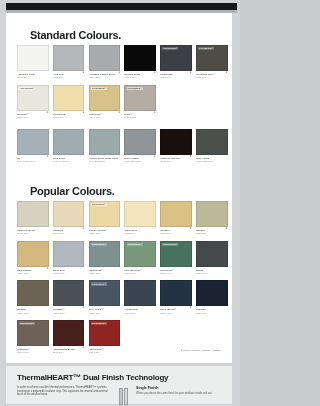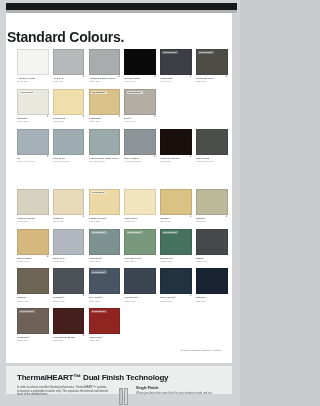--- a/index.html
+++ b/index.html
@@ -12,28 +12,28 @@
   #page { position: relative; width: 240px; height: 406px; background: #d2d3d5; }
 
   .topbar { position: absolute; left: 6px; top: 3px; width: 231px; height: 7px; background: #16181a; }
   .topbar-shadow { position: absolute; left: 6px; top: 10px; width: 231px; height: 3px; background: #8e9092; opacity: .5; }
 
   .card {
     position: absolute; left: 6px; top: 13px; width: 226px; height: 350px;
     background: #ffffff;
   }
   .footer-card {
-    position: absolute; left: 6px; top: 366px; width: 226px; height: 28px;
+    position: absolute; left: 6px; top: 366px; width: 226px; height: 38px;
     background: #eceded;
   }
 
   .section { position: absolute; left: 0; width: 226px; }
   .sec-title {
-    font-size: 14px; font-weight: bold; color: #1b1d1f;
-    letter-spacing: -0.25px; padding-left: 1px;
+    font-size: 11px; font-weight: bold; color: #1b1d1f;
+    letter-spacing: -0.25px; padding-left: 24px;
   }
 
   .grid { display: flex; padding: 0 11px; gap: 4.2px; margin-top: 4px; flex-wrap: nowrap; }
   .cell { width: 31.6px; }
   .sw {
     width: 31.6px; height: 26px; position: relative;
     border: 0.5px solid rgba(0,0,0,0.10);
   }
   .sw .badge {
     position: absolute; left: 1.2px; top: 1.2px;
@@ -232,20 +232,21 @@
           <div class="nmrow">
               <div class="nm">Slate Finish</div>
               <div class="star"></div>
             </div>
           <div class="fin">Pearl Matt T 30%</div>
         </div>
       </div>
     </div>
 
     <div class="section" style="top:172px;">
+      <div class="sec-title">Popular Colours.</div>
 
       <div class="grid">
         <div class="cell">
           <div class="sw" style="background:#d6d2bf;"></div>
           <div class="nmrow">
               <div class="nm">Pompano Beige</div>
               <div class="star"></div>
             </div>
           <div class="fin">Gloss 30%</div>
         </div>

